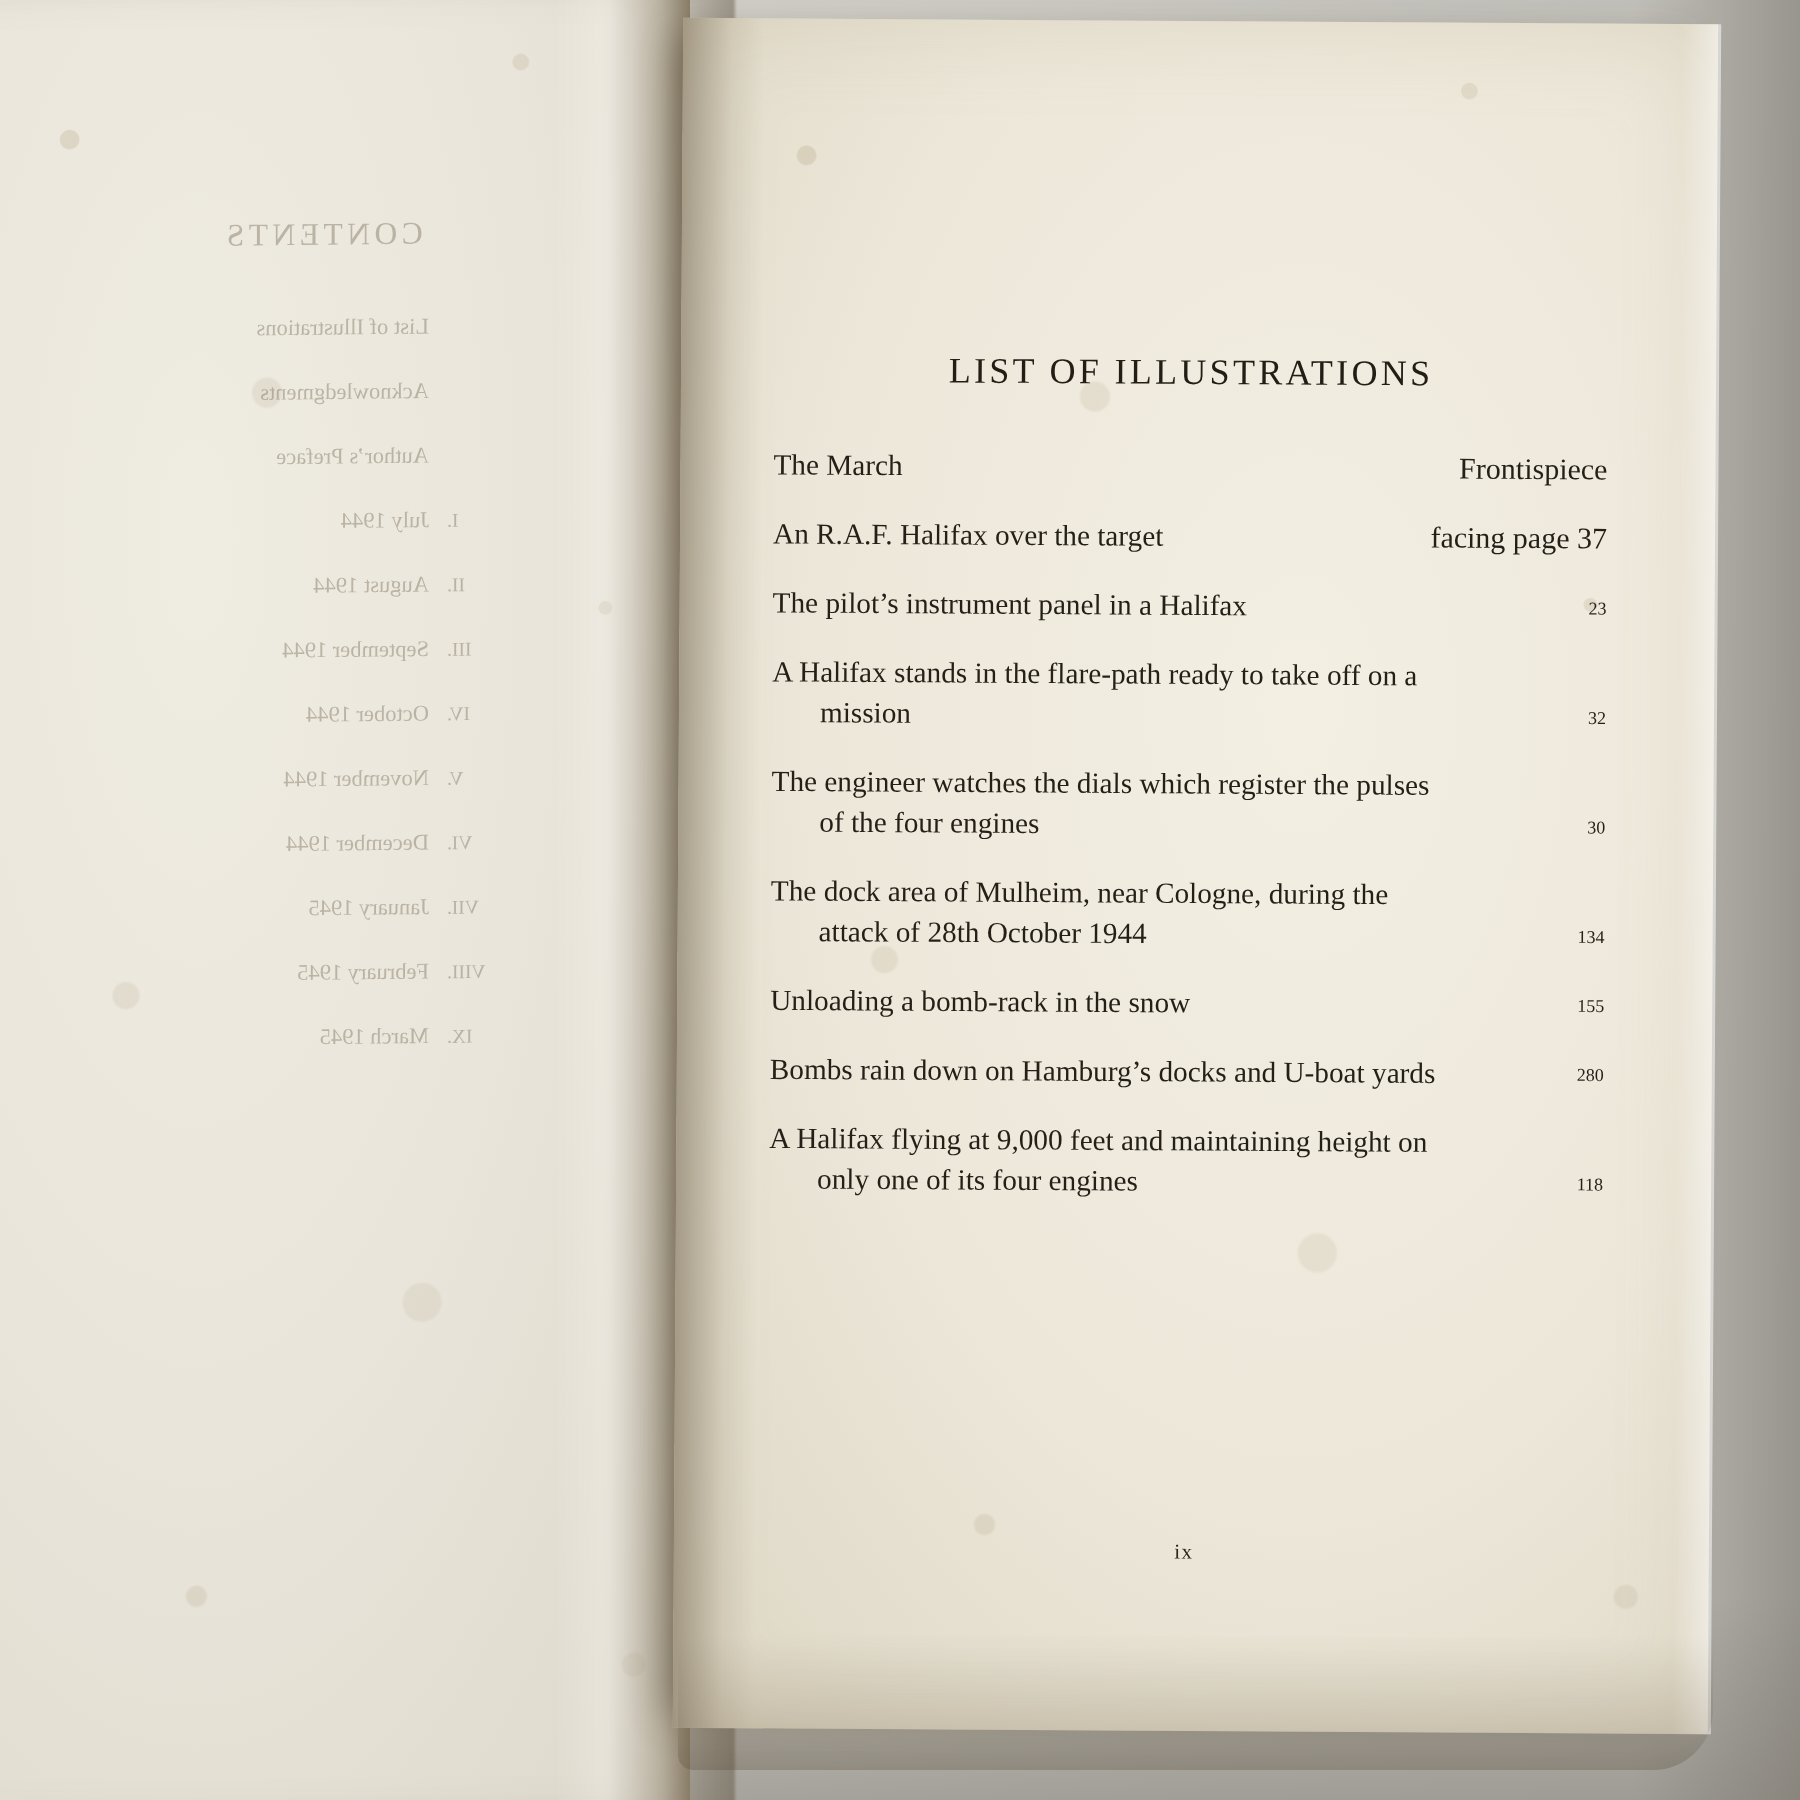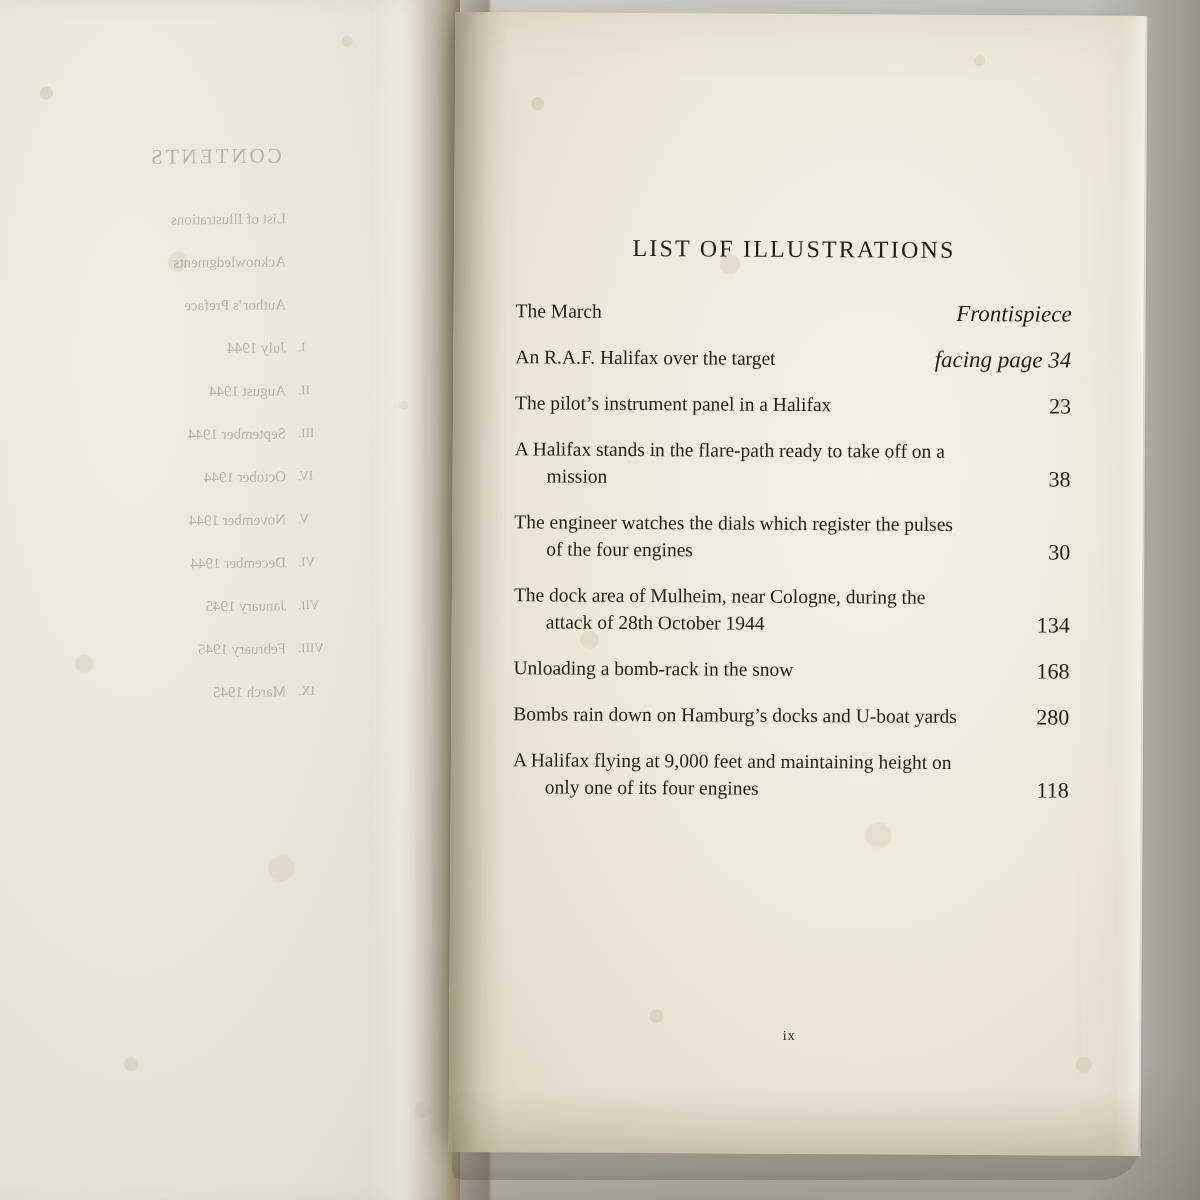--- a/index.html
+++ b/index.html
@@ -185,25 +185,24 @@
   .ill-text .cont {
     display: block;
     padding-left: 32px;
   }
   .ill-page {
     flex: 0 0 auto;
     min-width: 40px;
     text-align: right;
     align-self: flex-end;
     white-space: nowrap;
-    font-size: 22px;
+    font-size: 12px;
   }
   .ill-page.italic {
-    font-style: italic;
-    font-size: 23px;
+    font-size: 20px;
   }
   .folio {
     position: absolute;
     left: 0;
     top: 792px;
     width: 556px;
     text-align: center;
     font-size: 14px;
     color: #2b251b;
     letter-spacing: 1px;
@@ -311,36 +310,36 @@
           <div class="ill-text">
             <span>The March</span>
           </div>
           <div class="ill-page italic">Frontispiece</div>
         </li>
 
         <li class="ill-item">
           <div class="ill-text">
             <span>An R.A.F. Halifax over the target</span>
           </div>
-          <div class="ill-page italic">facing page 34</div>
+          <div class="ill-page italic">facing page 37</div>
         </li>
 
         <li class="ill-item">
           <div class="ill-text">
             <span>The pilot’s instrument panel in a Halifax</span>
           </div>
           <div class="ill-page">23</div>
         </li>
 
         <li class="ill-item">
           <div class="ill-text wrap">
             <span>A Halifax stands in the flare-path ready to take off on a</span>
             <span class="cont">mission</span>
           </div>
-          <div class="ill-page">38</div>
+          <div class="ill-page">32</div>
         </li>
 
         <li class="ill-item">
           <div class="ill-text wrap">
             <span>The engineer watches the dials which register the pulses</span>
             <span class="cont">of the four engines</span>
           </div>
           <div class="ill-page">30</div>
         </li>
 
@@ -349,21 +348,21 @@
             <span>The dock area of Mulheim, near Cologne, during the</span>
             <span class="cont">attack of 28th October 1944</span>
           </div>
           <div class="ill-page">134</div>
         </li>
 
         <li class="ill-item">
           <div class="ill-text">
             <span>Unloading a bomb-rack in the snow</span>
           </div>
-          <div class="ill-page">168</div>
+          <div class="ill-page">155</div>
         </li>
 
         <li class="ill-item">
           <div class="ill-text">
             <span>Bombs rain down on Hamburg’s docks and U-boat yards</span>
           </div>
           <div class="ill-page">280</div>
         </li>
 
         <li class="ill-item">

